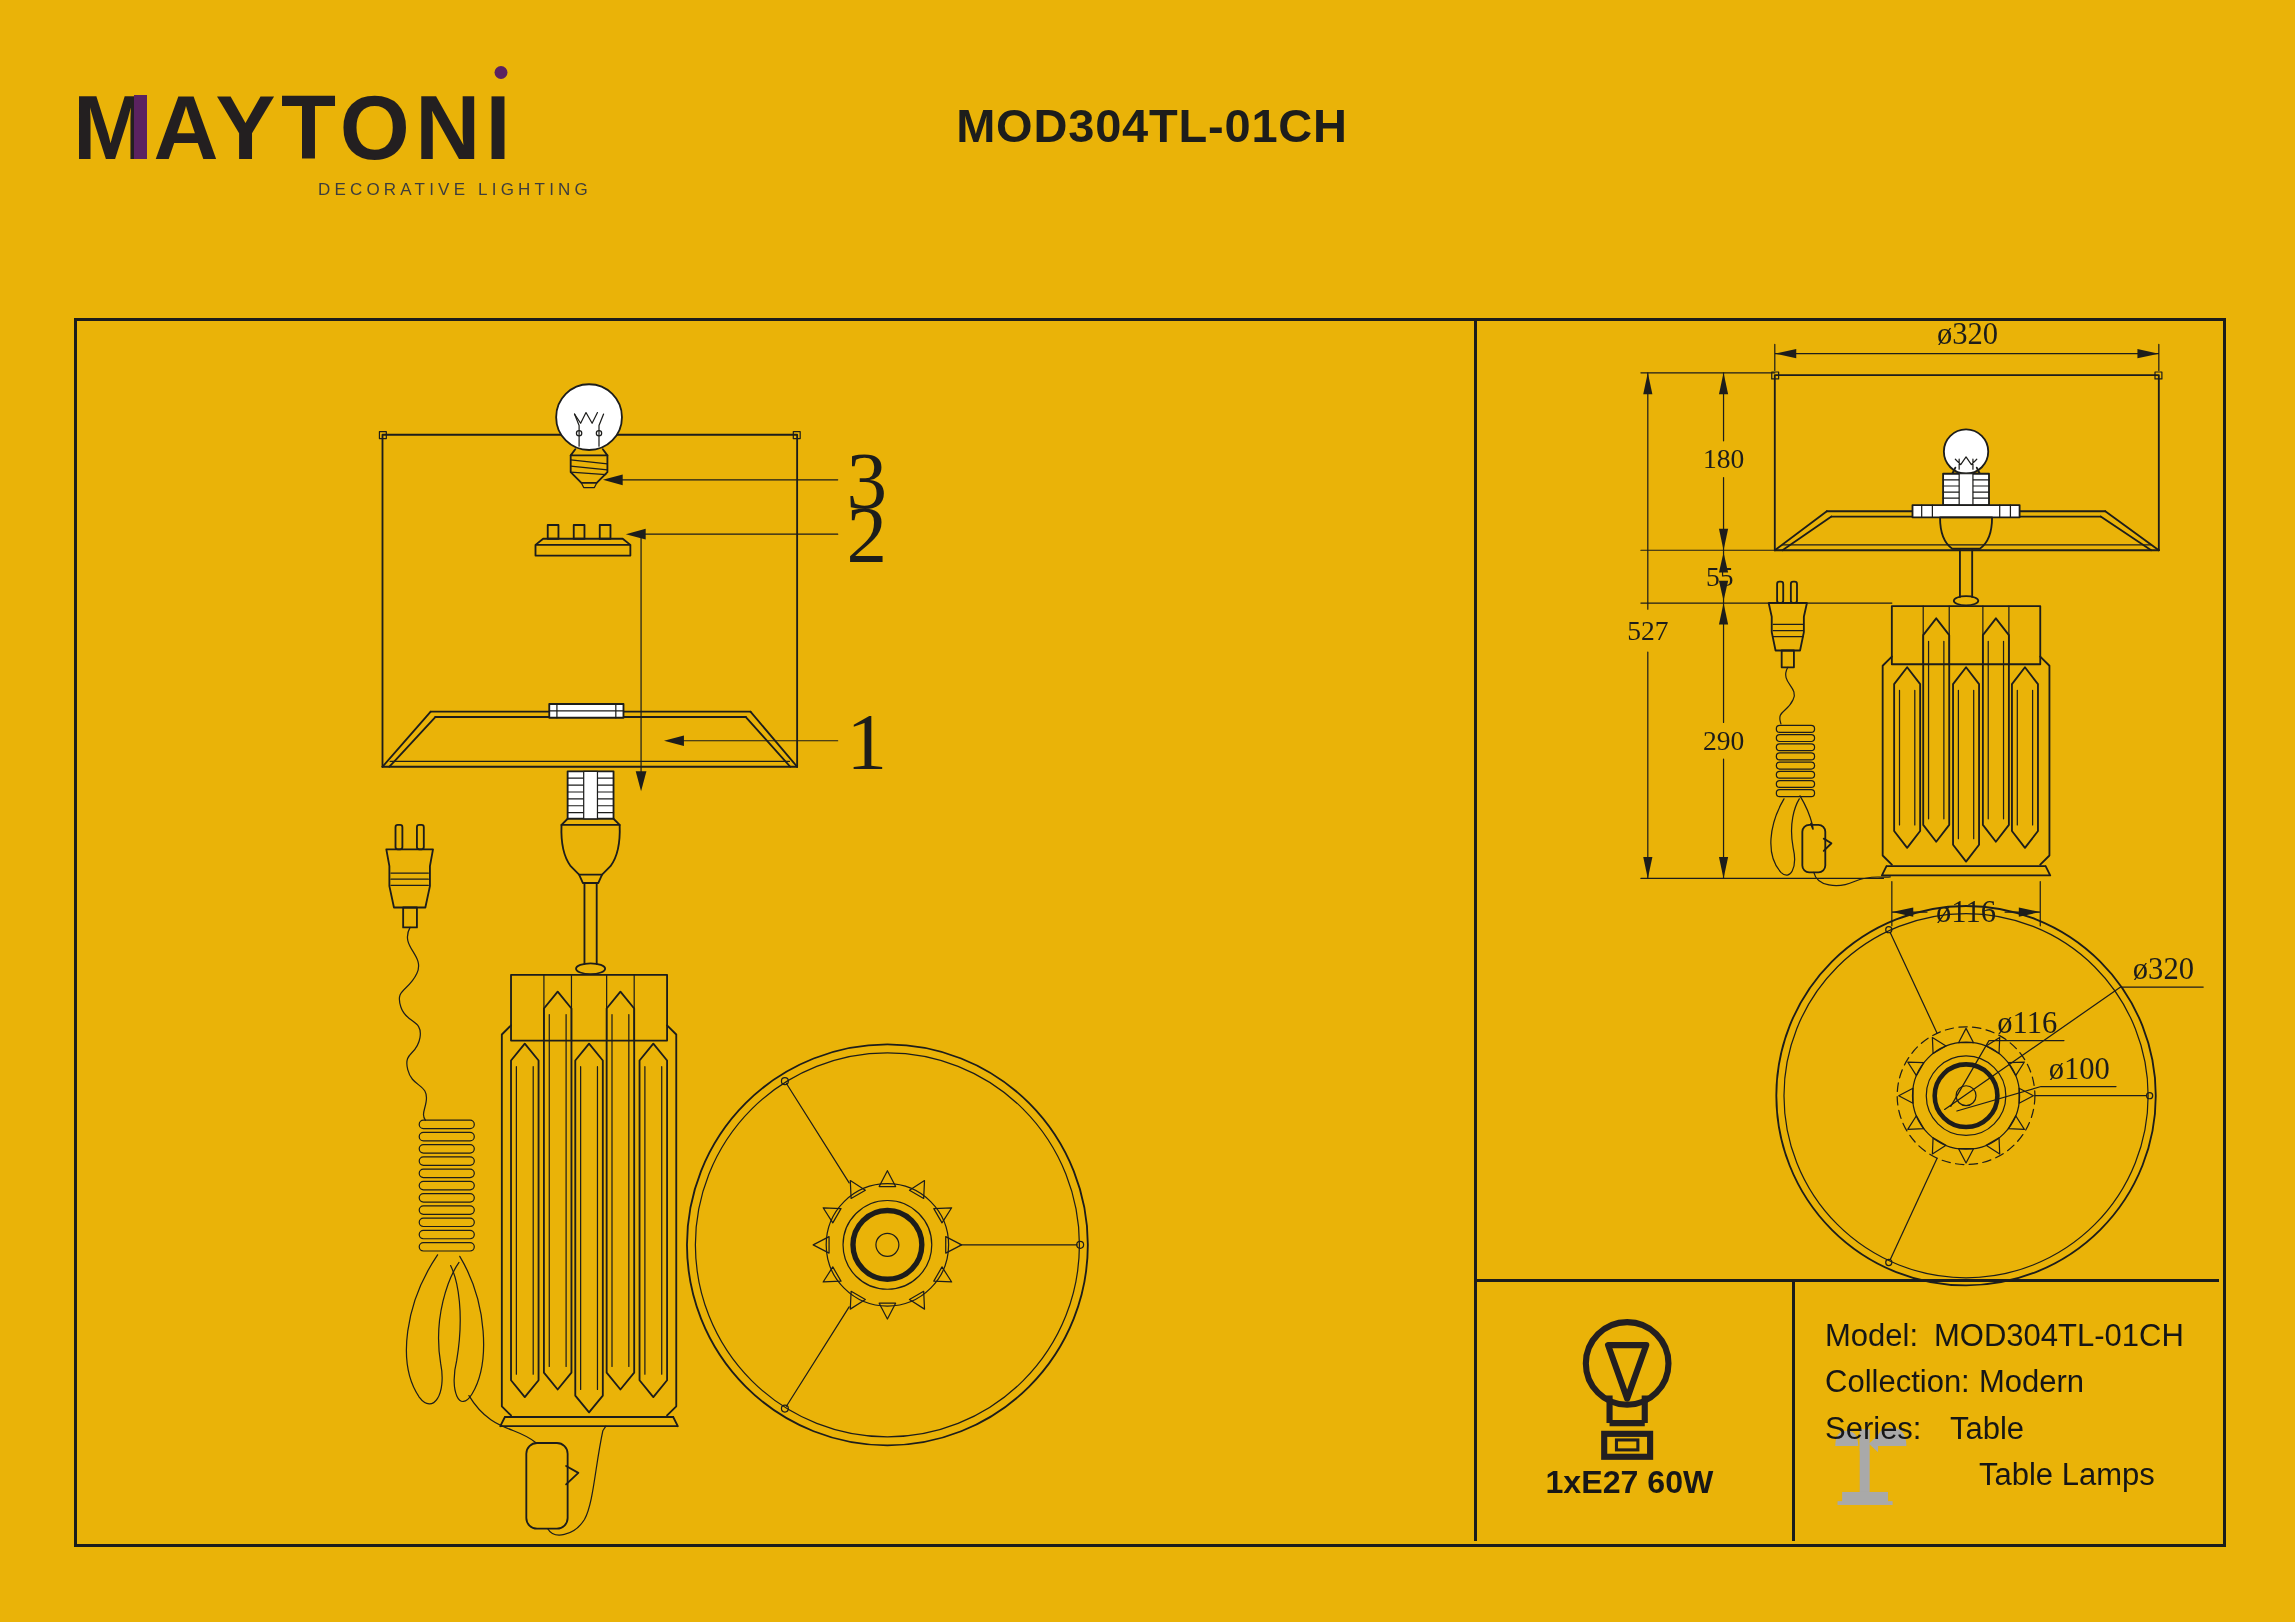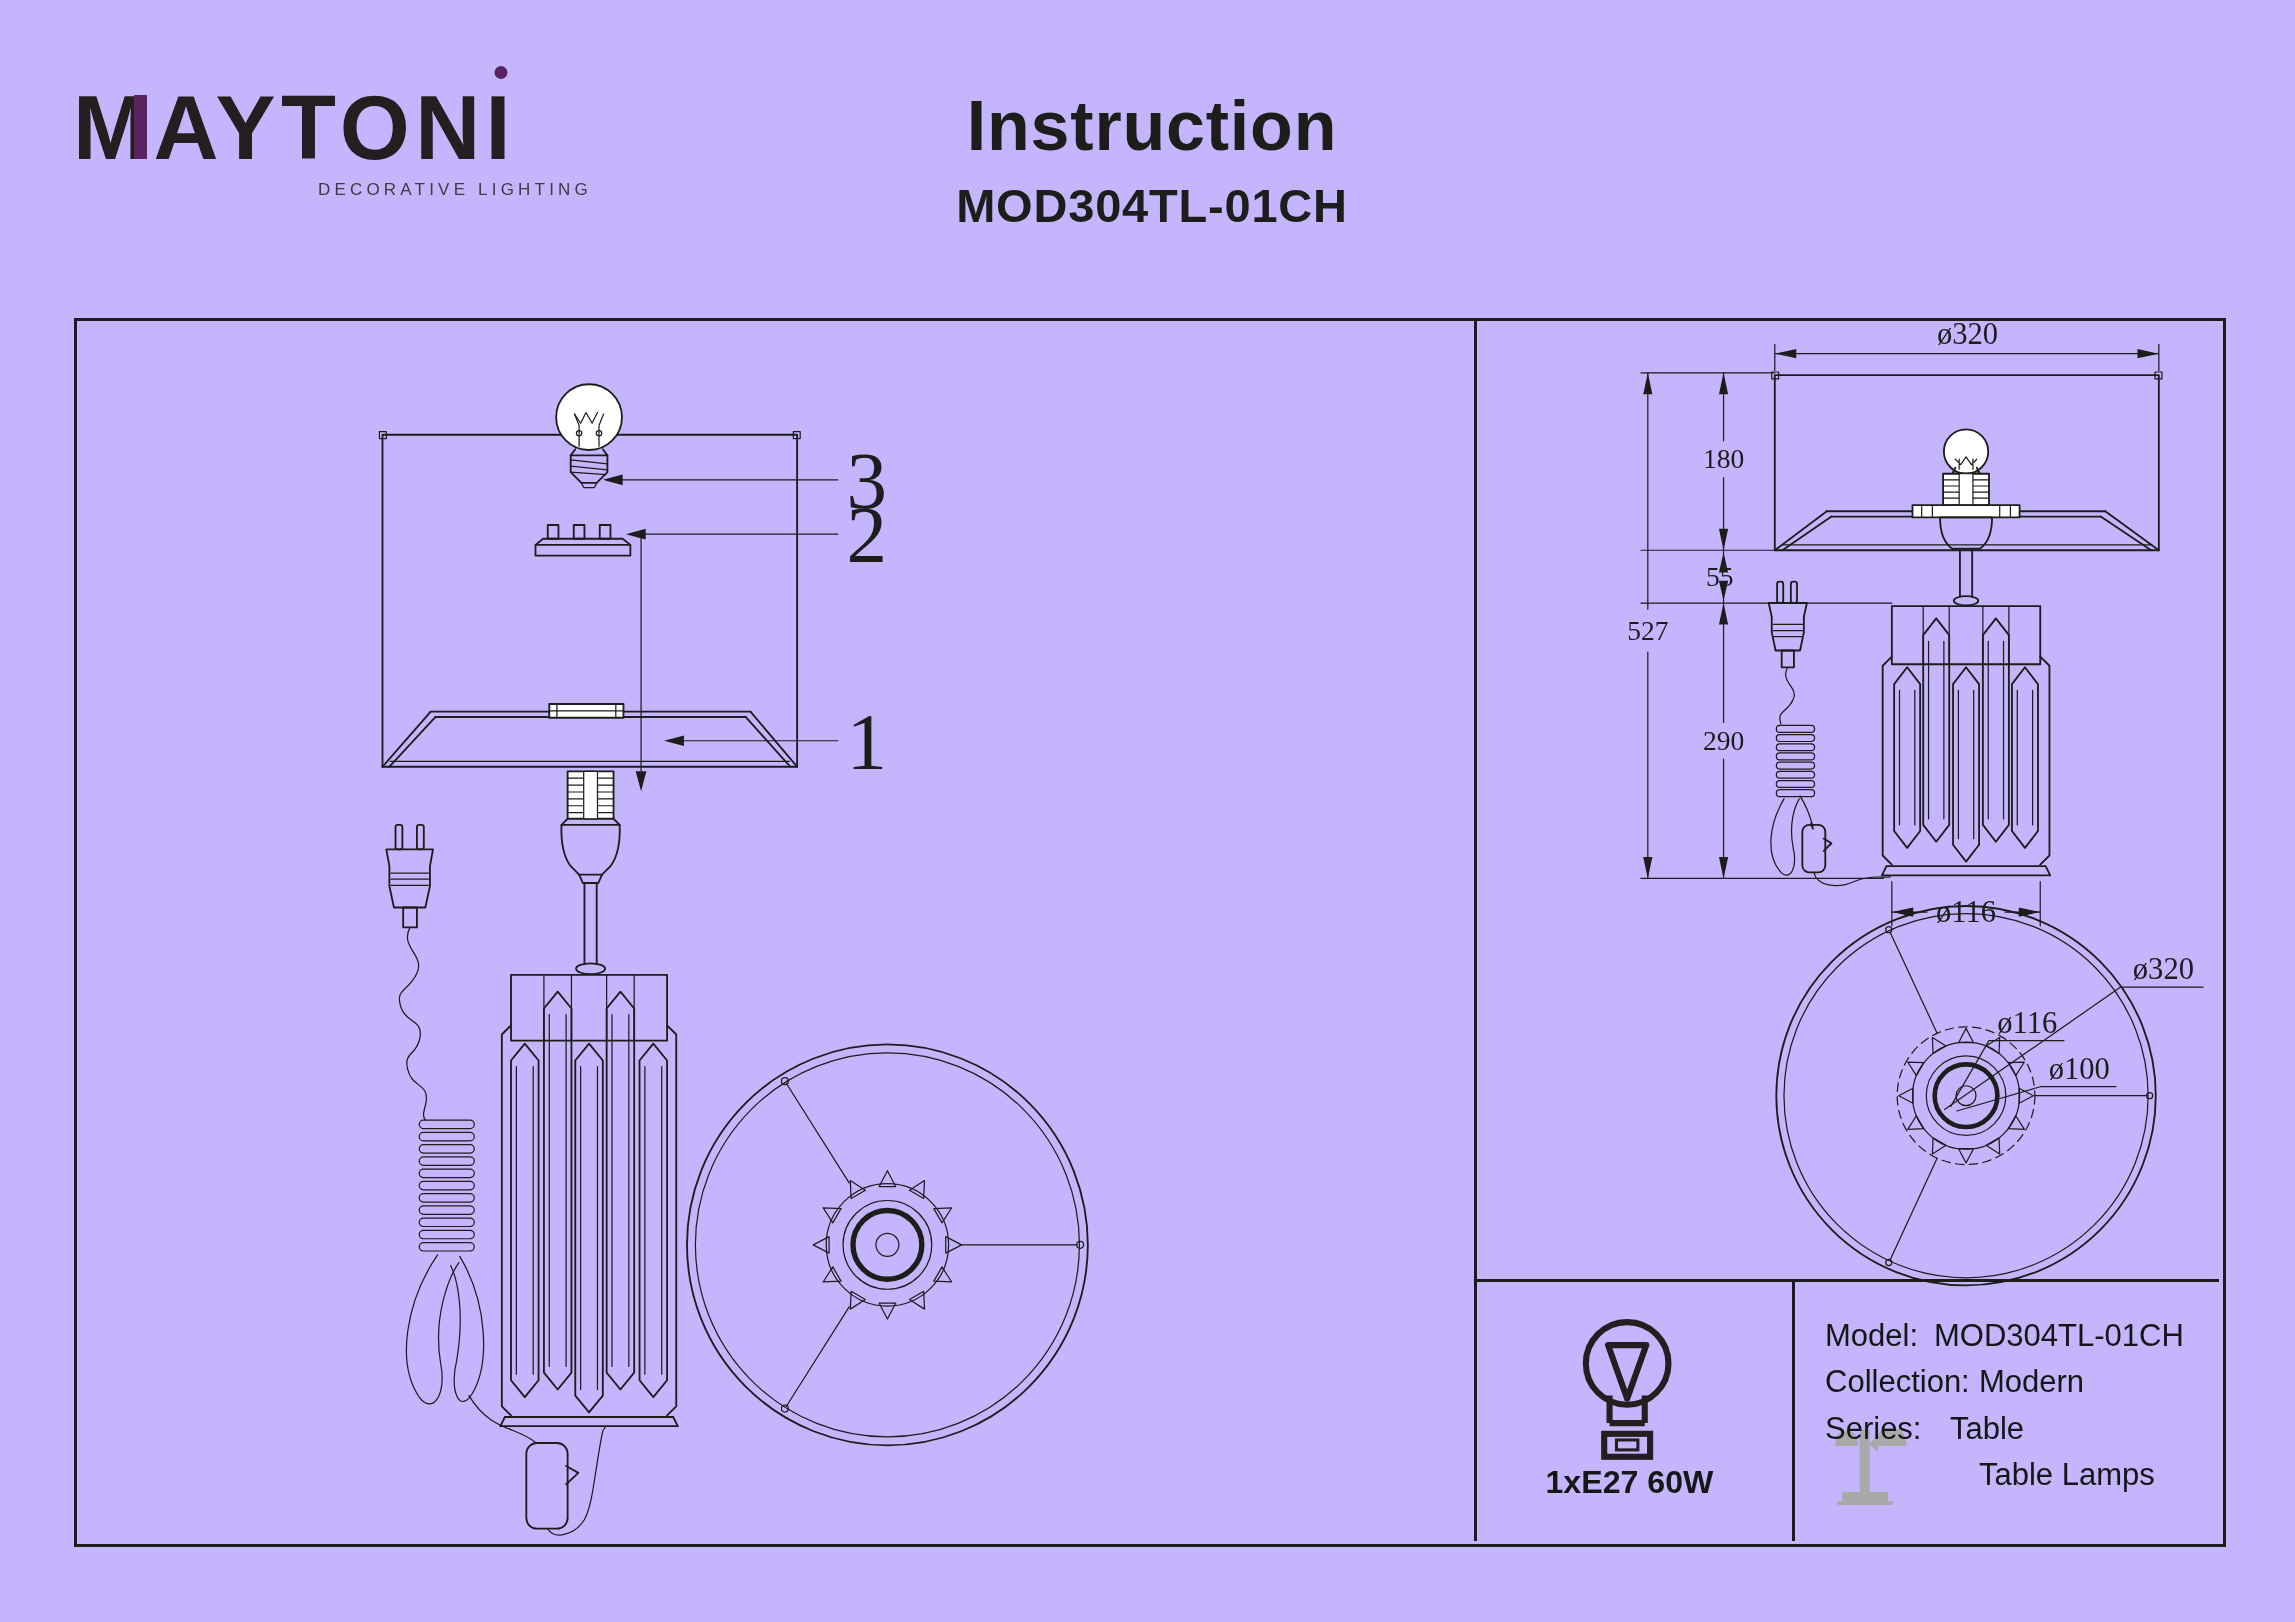--- a/index.html
+++ b/index.html
@@ -1,16 +1,16 @@
 <!DOCTYPE html>
 <html style="font-size:12.2px"><head>
 <meta charset="utf-8">
 <style>
   html,body{margin:0;padding:0;background:#fff;}
-  .page{position:relative;width:2295px;height:1623px;background:#c4b5fd;overflow:hidden;
+  .page{position:relative;width:2295px;height:1623px;background:#eab308;overflow:hidden;
         font-family:"Liberation Sans",sans-serif;color:#1d1d1b;}
   
   .logo{position:absolute;left:73px;top:83px;width:519px;line-height:1;}
   .logo-word{font-size:90px;font-weight:700;letter-spacing:5.4px;color:#231f20;white-space:nowrap;}
   .logo-bar{display:inline-block;width:12.2px;height:64px;margin-left:-19px;margin-right:6.9px;
             vertical-align:baseline;}
   .logo-i{display:inline-block;position:relative;}
   .logo-dot{position:absolute;left:50%;top:-17px;transform:translateX(-50%);
             width:13px;height:13px;border-radius:50%;}
   .tagline{margin-top:7.7px;font-size:17px;font-weight:400;letter-spacing:4.2px;
@@ -45,21 +45,20 @@
 <body>
 
 <div class="page">
 
   <div class="logo">
     <div class="logo-word" style="color: rgb(35, 31, 32);"><span>M</span><span class="logo-bar" style="background: rgb(91, 34, 96);"></span><span>AYTON</span><span class="logo-i"><span>I</span><span class="logo-dot" style="background: rgb(91, 34, 96);"></span></span></div>
     <div class="tagline">DECORATIVE LIGHTING</div>
   </div>
 
   <div class="titleblock">
-    <div class="title-main">Instruction</div>
     <div class="title-model">MOD304TL-01CH</div>
   </div>
 
   <div class="mainbox"></div>
   <div class="vline" style="left:1474px;top:318px;width:3.1px;height:1223px;"></div>
   <div class="hline" style="left:1474px;top:1279px;width:745px;height:3.1px;"></div>
   <div class="vline" style="left:1792px;top:1279px;width:3.1px;height:262px;"></div>
 
   <svg class="draw" width="2295" height="1623" viewBox="0 0 3000 2121">
 

